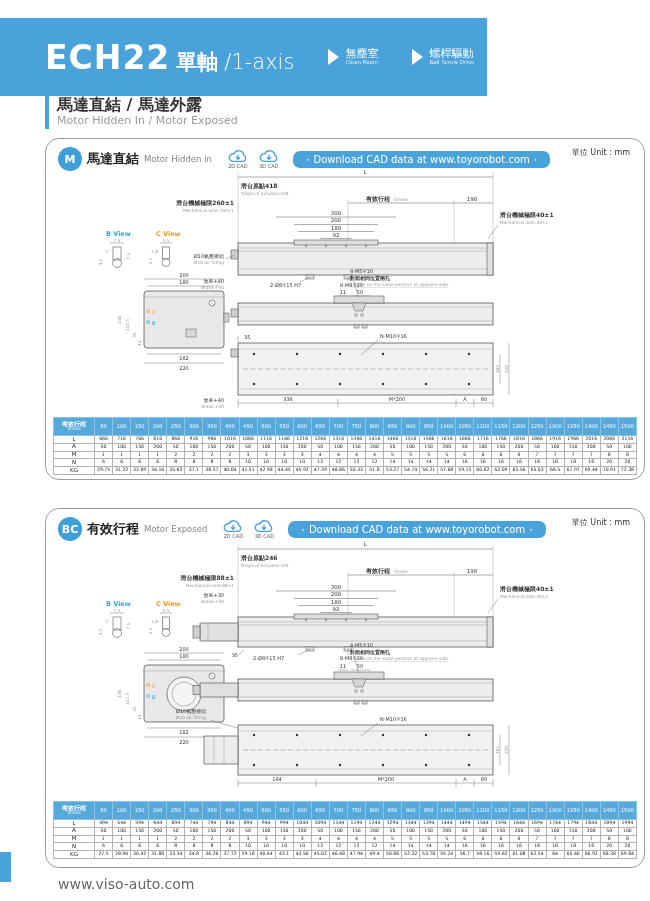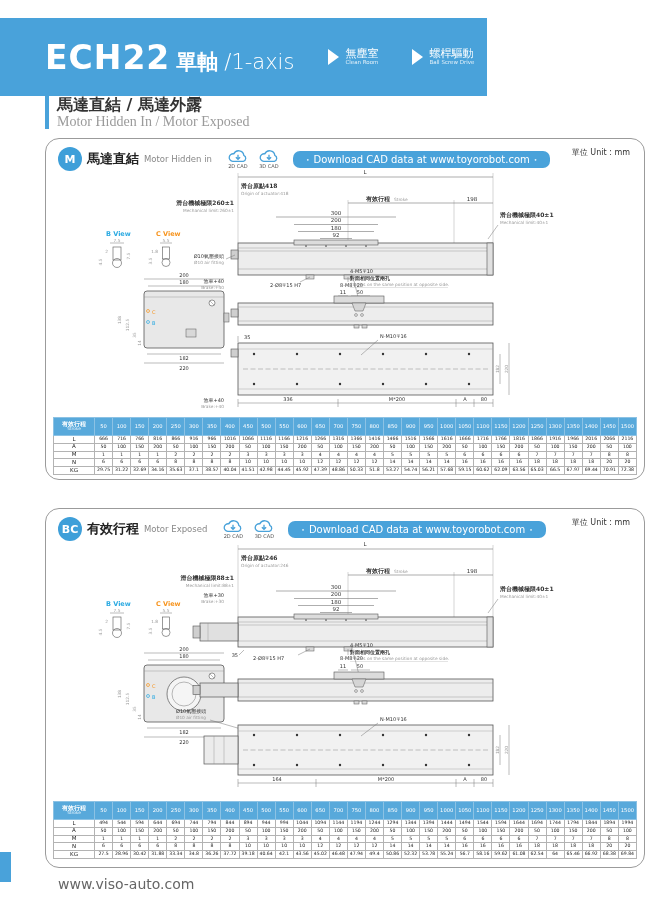--- a/index.html
+++ b/index.html
@@ -12,21 +12,21 @@
   .hdr-axis-en{font-size:21px;font-weight:300;}
   .feat{display:flex;align-items:center;gap:6px;margin-left:34px;}
   .tri{width:0;height:0;border-left:11px solid #fff;border-top:8px solid transparent;border-bottom:8px solid transparent;}
   .feat-txt{color:#fff;line-height:1.05;}
   .feat-zh{font-size:11px;font-weight:normal;}
   .feat-en{font-size:5.5px;opacity:.85;}
   
   .sect{position:absolute;left:45px;top:95px;display:flex;gap:8px;}
   .sect-bar{width:4px;height:34px;background:#49A2DA;}
   .sect-zh{font-size:16px;font-weight:bold;color:#333;line-height:1.2;}
-  .sect-en{font-size:14px;color:#9a9a9a;font-family:Liberation Serif, serif;}
+  .sect-en{font-size:11px;color:#9a9a9a;}
   
   .panel{position:absolute;left:45px;width:600px;border:1.5px solid #9b9b9b;border-radius:14px;background:#fff;box-sizing:border-box;}
   #panel1{top:138px;height:342px;}
   #panel2{top:508px;height:360px;}
   .phead{position:absolute;left:12px;top:8px;display:flex;align-items:center;gap:5px;}
   .badge{width:24px;height:24px;border-radius:50%;background:#3E9FD9;color:#fff;font-size:11px;font-weight:bold;display:flex;align-items:center;justify-content:center;}
   .ptitle-zh{font-size:13px;font-weight:bold;color:#222;}
   .ptitle-en{font-size:8.5px;color:#888;margin-right:6px;}
   .cad{display:flex;flex-direction:column;align-items:center;margin-left:4px;}
   .cad-label{font-size:5px;color:#555;margin-top:-1px;}

